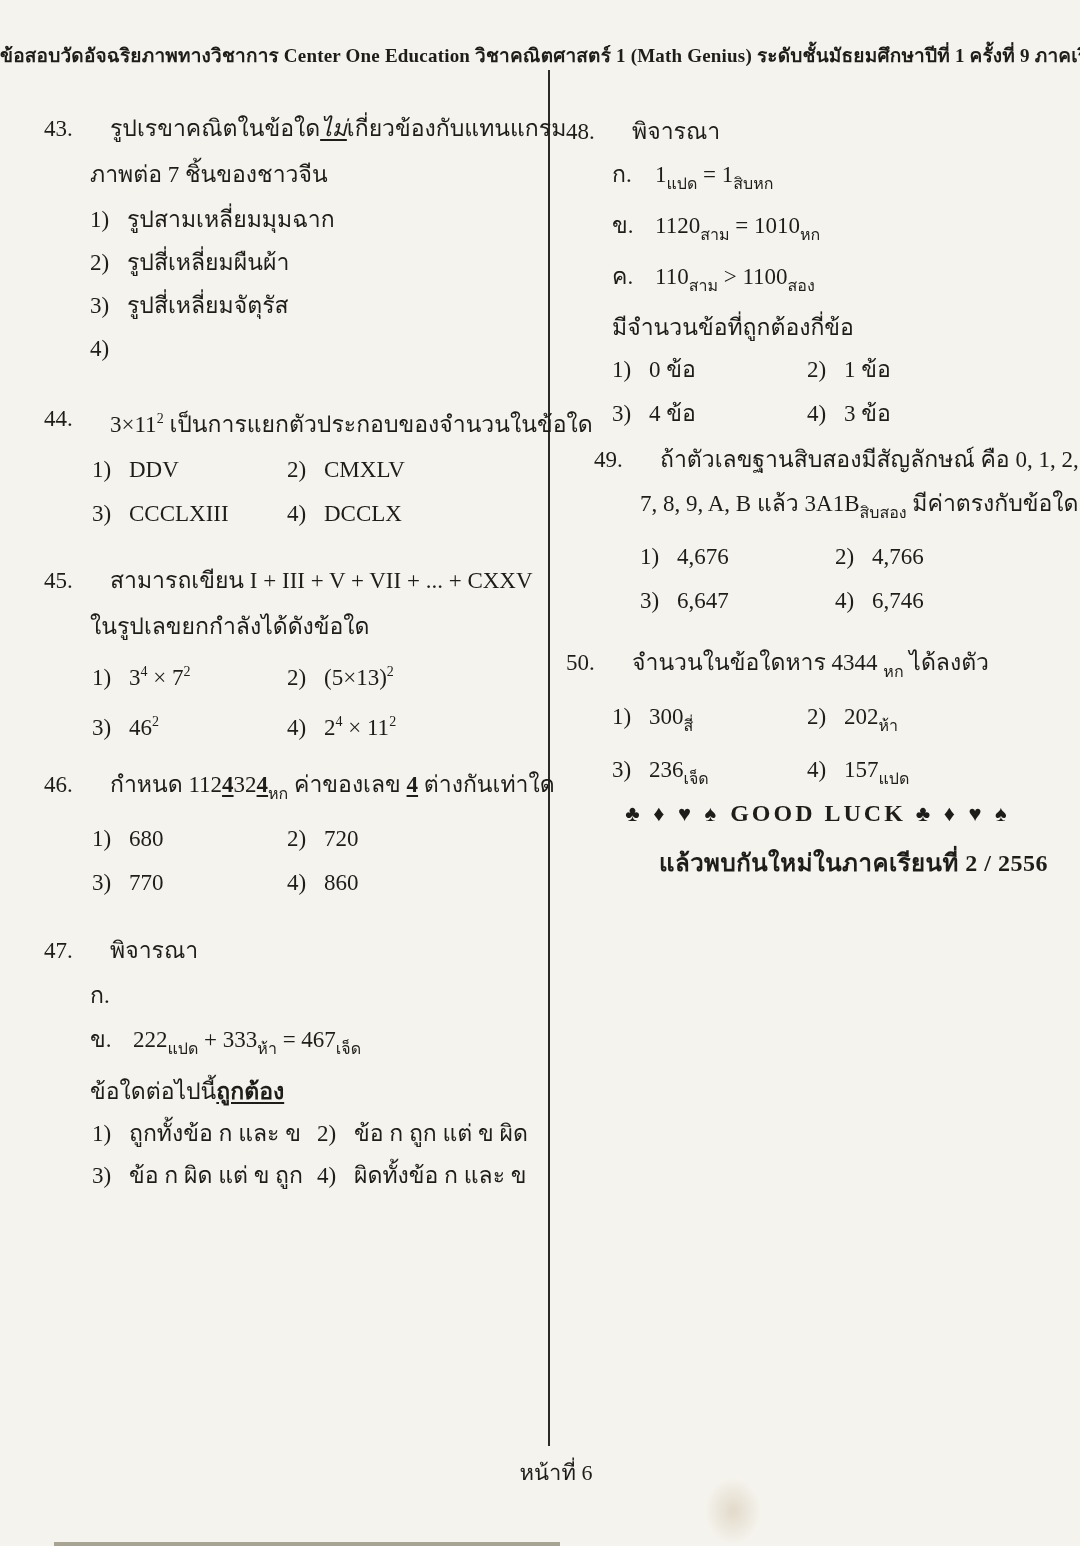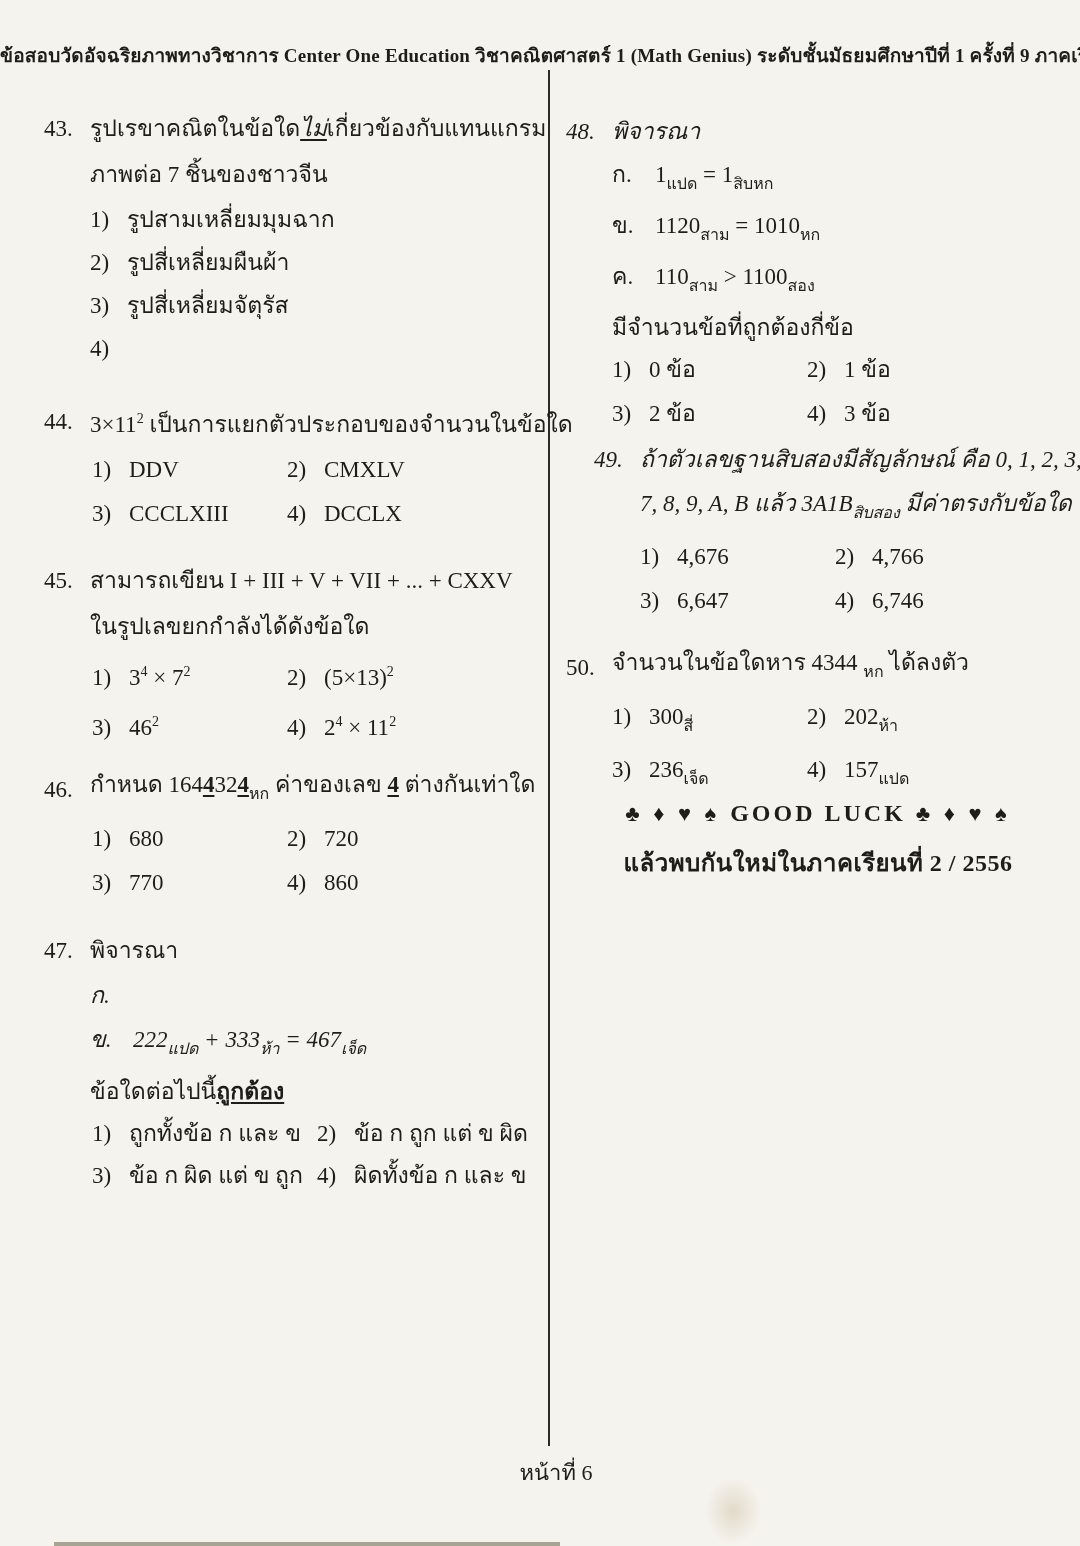--- a/index.html
+++ b/index.html
@@ -15,25 +15,25 @@
   .header{
     position:absolute;top:40px;left:0;width:100%;
     text-align:center;font-weight:bold;font-size:19px;
     white-space:nowrap;letter-spacing:.2px;
   }
   .divider{
     position:absolute;left:548px;top:70px;width:2px;height:1376px;
     background:#2b2a28;
   }
   .q{position:absolute;font-size:23px;white-space:nowrap;}
-  .row{display:flex;align-items:center;}
+  .row{display:flex;align-items:flex-start;gap:20px;}
   .qno{flex:none;width:46px;}
   .ind{padding-left:46px;}
   .lh46{line-height:46px;}
-  .lh44{line-height:44px;font-style:italic;}
+  .lh44{line-height:44px;}
   .lh42{line-height:42px;}
   .lh41{line-height:41px;}
   .cn{flex:none;width:37px;}
   .ch{display:flex;align-items:baseline;}
   .list .ch{line-height:43px;}
   .grid2{
     display:grid;grid-template-columns:195px 1fr;
     padding-left:48px;
   }
   .grid2 .ch{line-height:44px;}
@@ -45,21 +45,21 @@
   .sp{font-size:14px;vertical-align:9px;letter-spacing:0;}
   .sb{font-size:16px;vertical-align:-7px;}
   .u{text-decoration:underline;text-underline-offset:3px;font-style:italic;}
   .ub{font-weight:bold;text-decoration:underline;text-underline-offset:3px;}
   .closing{
     position:absolute;left:588px;width:460px;text-align:center;
     font-weight:bold;white-space:nowrap;
   }
   .suits{font-size:22px;letter-spacing:4px;}
   .gl{font-size:24px;letter-spacing:3px;padding:0 10px;}
-  .closing2{font-size:24px;letter-spacing:.5px;}
+  .closing2{font-size:24px;letter-spacing:.5px;text-align:right;}
   .footer{
     position:absolute;top:1455px;left:0;width:100%;text-align:center;
     font-size:22px;transform:translateX(16px);
   }
   .scan-bottom{
     position:absolute;left:54px;bottom:0;width:506px;height:4px;
     background:#8f8874;opacity:.75;
   }
   .smudge{
     position:absolute;left:705px;top:1478px;width:56px;height:66px;
@@ -146,21 +146,21 @@
       <div class="ch">
           <span class="cn">4)</span>
           <span><span>2</span><span class="sp">4</span><span> × 11</span><span class="sp">2</span></span>
         </div>
     </div>
   </section>
 
   <section class="q" style="top:762px;left:44px;width:505px;">
     <div class="row lh46">
       <span class="qno">46.</span>
-      <span><span>กำหนด 164</span><span class="ub">4</span><span>32</span><span class="ub">4</span><span class="sb">หก</span><span> ค่าของเลข </span><span class="ub">4</span><span> ต่างกันเท่าใด</span></span>
+      <span><span>กำหนด 112</span><span class="ub">4</span><span>32</span><span class="ub">4</span><span class="sb">หก</span><span> ค่าของเลข </span><span class="ub">4</span><span> ต่างกันเท่าใด</span></span>
     </div>
     <div class="grid2">
       <div class="ch">
           <span class="cn">1)</span>
           <span>680</span>
         </div>
       <div class="ch">
           <span class="cn">2)</span>
           <span>720</span>
         </div>
@@ -230,21 +230,21 @@
       <div class="ch">
           <span class="cn">1)</span>
           <span>0 ข้อ</span>
         </div>
       <div class="ch">
           <span class="cn">2)</span>
           <span>1 ข้อ</span>
         </div>
       <div class="ch">
           <span class="cn">3)</span>
-          <span>2 ข้อ</span>
+          <span>4 ข้อ</span>
         </div>
       <div class="ch">
           <span class="cn">4)</span>
           <span>3 ข้อ</span>
         </div>
     </div>
   </section>
 
   <section class="q" style="top:438px;left:594px;width:500px;">
     <div class="row lh44">

